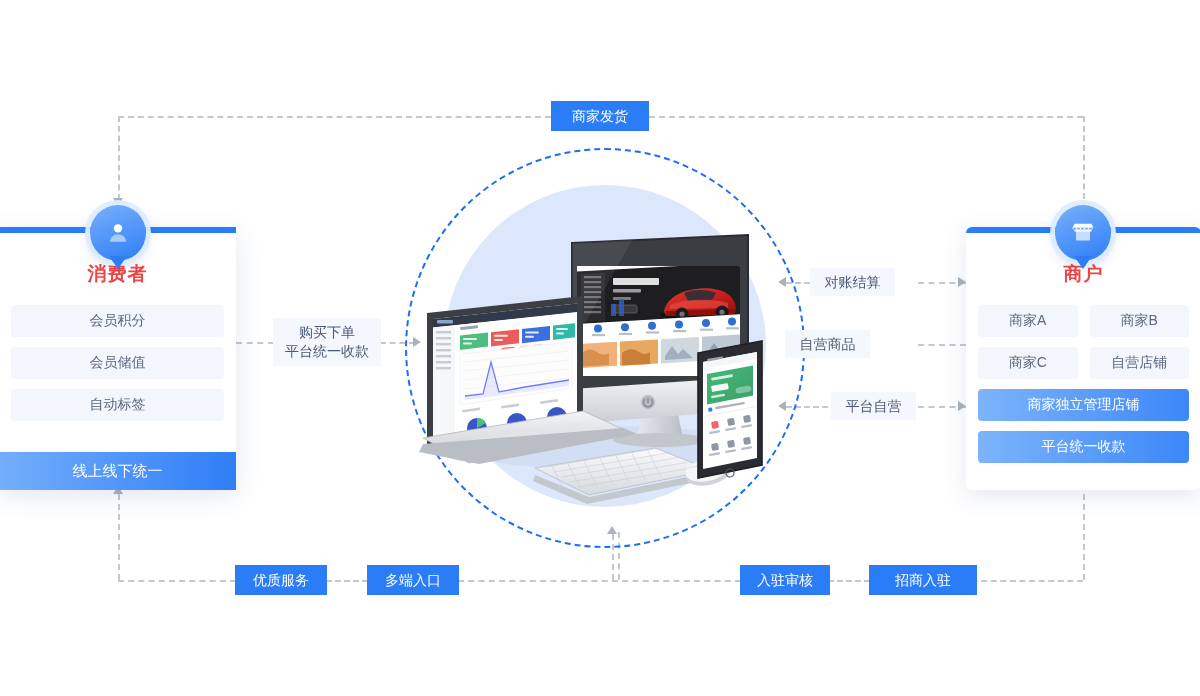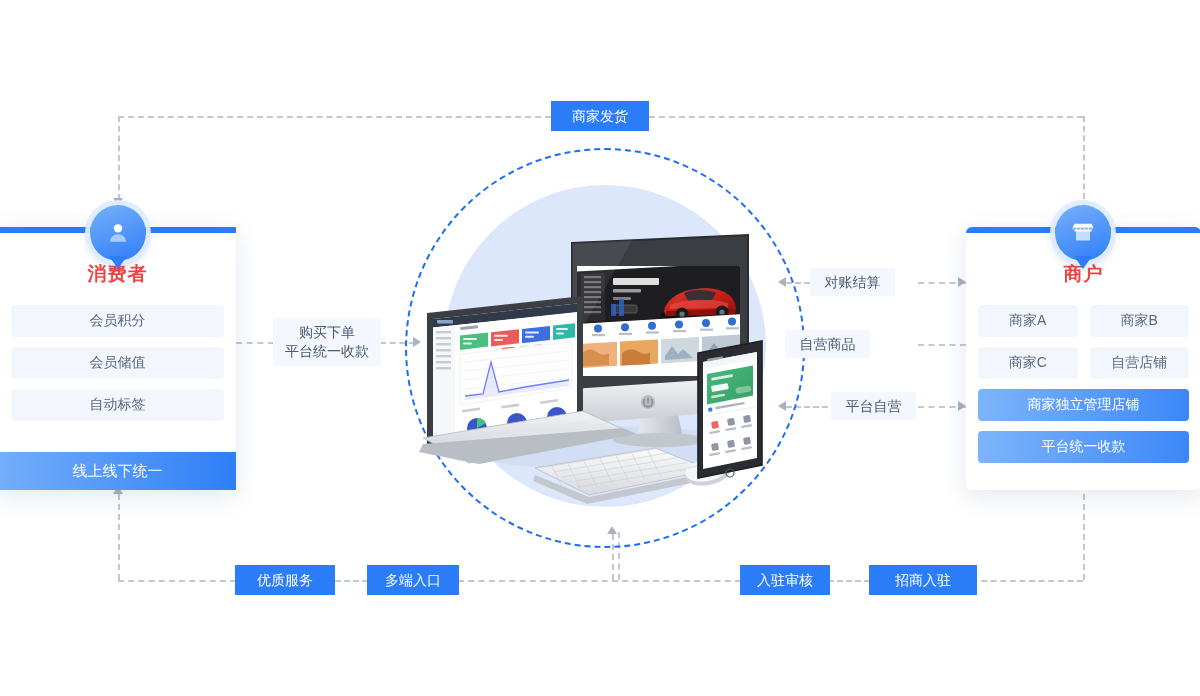--- a/index.html
+++ b/index.html
@@ -457,18 +457,18 @@
 
   <div class="lbl solid" style="left:551px; top:101px; width:98px; height:30px;">商家发货</div>
 
   <div class="lbl light" style="left:273px; top:318px; width:108px; height:48px;">购买下单
 平台统一收款</div>
 
   <div class="lbl light" style="left:810px; top:268px; width:85px; height:28px;">对账结算</div>
   <div class="lbl light" style="left:785px; top:330px; width:85px; height:28px;">自营商品</div>
   <div class="lbl light" style="left:831px; top:392px; width:85px; height:28px;">平台自营</div>
 
-  <div class="lbl solid" style="left:235px; top:565px; width:100px; height:30px;">优质服务</div>
+  <div class="lbl solid" style="left:235px; top:565px; width:92px; height:30px;">优质服务</div>
   <div class="lbl solid" style="left:367px; top:565px; width:92px; height:30px;">多端入口</div>
   <div class="lbl solid" style="left:740px; top:565px; width:90px; height:30px;">入驻审核</div>
   <div class="lbl solid" style="left:869px; top:565px; width:108px; height:30px;">招商入驻</div>
 
 </div>
 
 </body></html>

